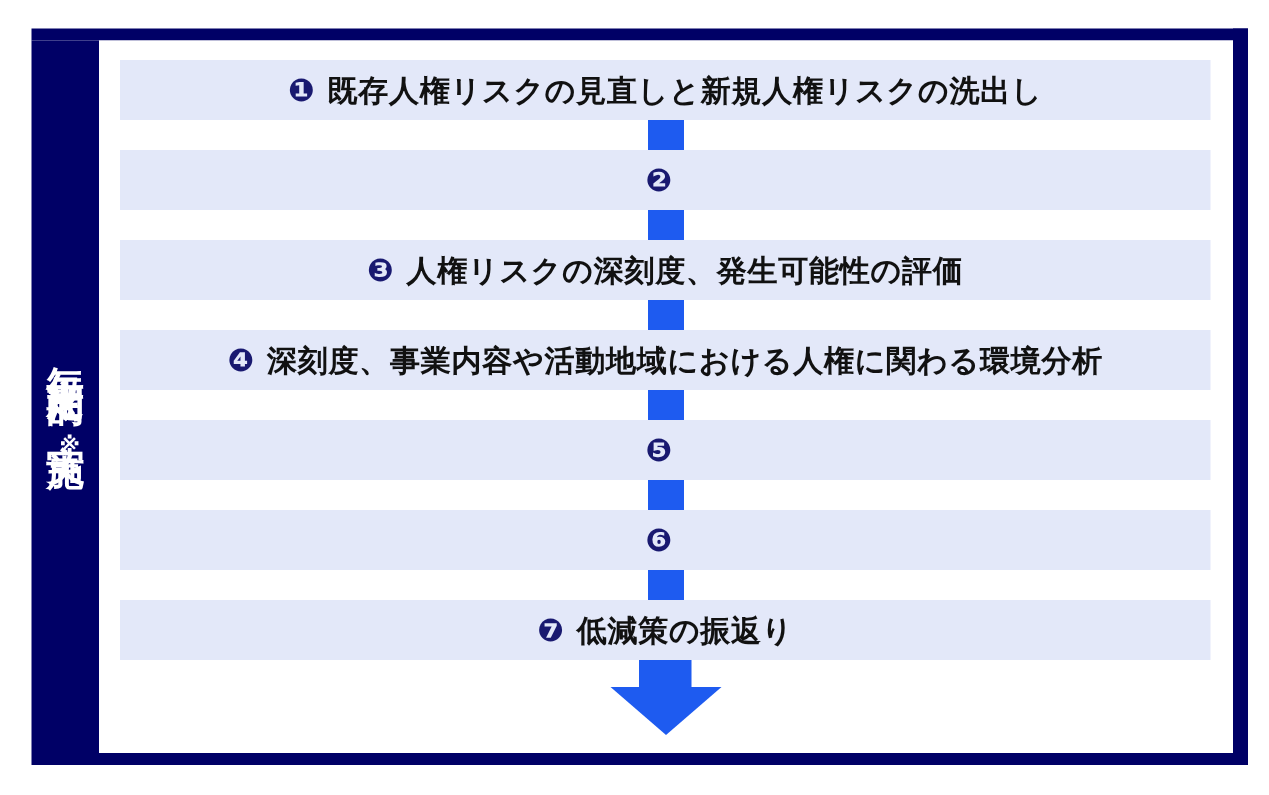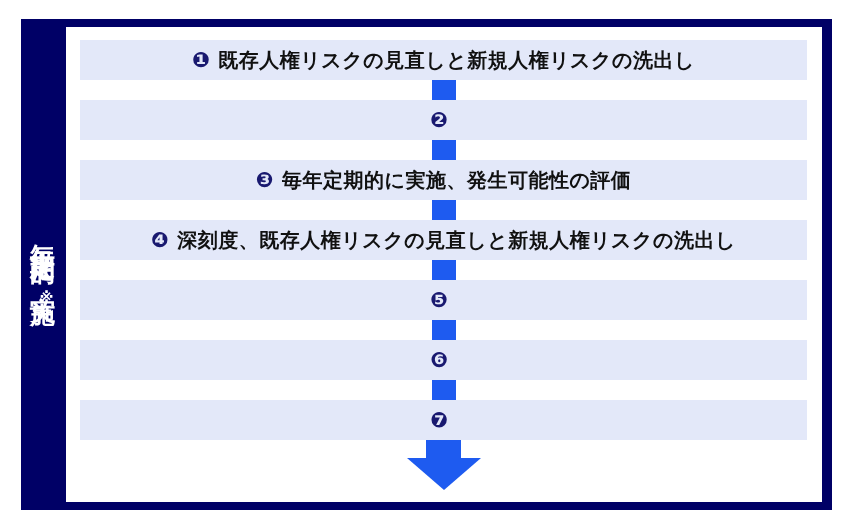--- a/index.html
+++ b/index.html
@@ -122,42 +122,43 @@
       </div>
       <div class="connector"></div>
 
       <div class="bar">
         <span class="num">❷</span>
       </div>
       <div class="connector"></div>
 
       <div class="bar">
         <span class="num">❸</span>
-        <span class="label">毎年定期的に実施、発生可能性の評価</span>
+        <span class="label">人権リスクの深刻度、発生可能性の評価</span>
       </div>
       <div class="connector"></div>
 
       <div class="bar">
         <span class="num">❹</span>
-        <span class="label">深刻度、既存人権リスクの見直しと新規人権リスクの洗出し</span>
+        <span class="label">深刻度、事業内容や活動地域における人権に関わる環境分析</span>
       </div>
       <div class="connector"></div>
 
       <div class="bar">
         <span class="num">❺</span>
       </div>
       <div class="connector"></div>
 
       <div class="bar">
         <span class="num">❻</span>
       </div>
       <div class="connector"></div>
 
       <div class="bar">
         <span class="num">❼</span>
+        <span class="label">低減策の振返り</span>
       </div>
 
       <div class="arrow">
         <div class="arrow-shaft"></div>
         <div class="arrow-head"></div>
       </div>
 
     </div>
   </div>
 </div>

